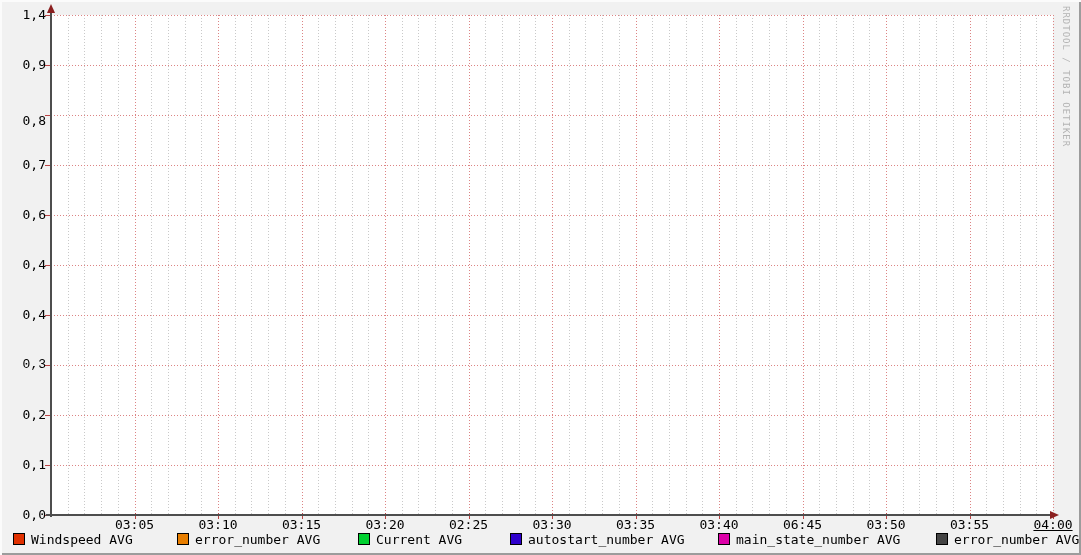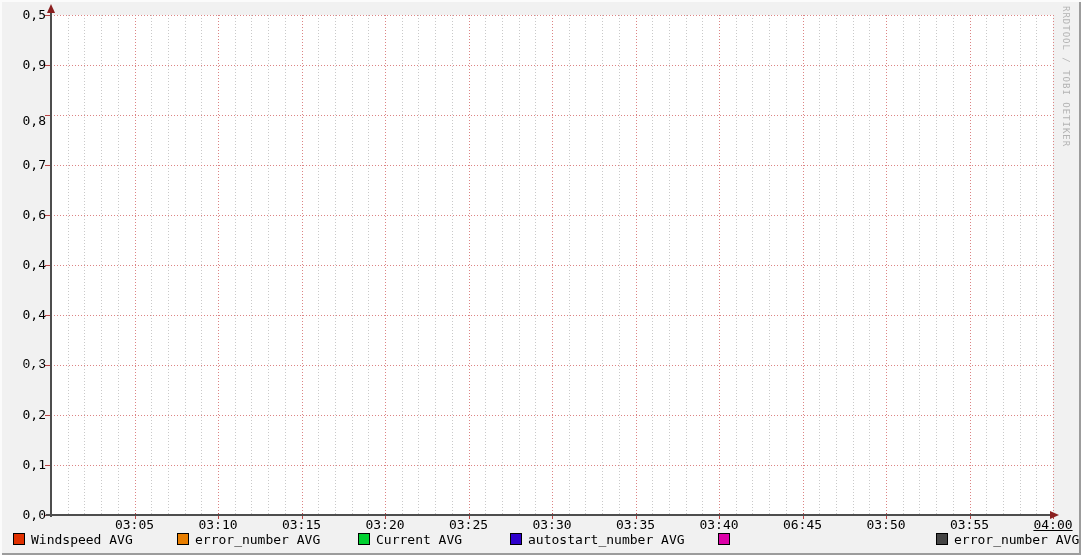--- a/index.html
+++ b/index.html
@@ -134,29 +134,29 @@
     </div>
   <div id="y-axis-line"></div>
   <div id="x-axis-line"></div>
   <div id="y-axis-arrow"></div>
   <div id="x-axis-arrow"></div>
   <div id="labels-layer">
       <div class="xlabel" style="left: 134.5px;">03:05</div>
       <div class="xlabel" style="left: 218px;">03:10</div>
       <div class="xlabel" style="left: 301.5px;">03:15</div>
       <div class="xlabel" style="left: 385px;">03:20</div>
-      <div class="xlabel" style="left: 468.5px;">03:25</div>
+      <div class="xlabel" style="left: 468.5px;">02:25</div>
       <div class="xlabel" style="left: 552px;">03:30</div>
       <div class="xlabel" style="left: 635.5px;">03:35</div>
       <div class="xlabel" style="left: 719px;">03:40</div>
       <div class="xlabel" style="left: 802.5px;">06:45</div>
       <div class="xlabel" style="left: 886px;">03:50</div>
       <div class="xlabel" style="left: 969.5px;">03:55</div>
       <div class="xlabel" style="left: 1053px; text-decoration: underline;">04:00</div>
-      <div class="ylabel" style="top: 8px;">0,5</div>
+      <div class="ylabel" style="top: 8px;">1,4</div>
       <div class="ylabel" style="top: 58px;">0,9</div>
       <div class="ylabel" style="top: 114px;">0,8</div>
       <div class="ylabel" style="top: 158px;">0,7</div>
       <div class="ylabel" style="top: 208px;">0,6</div>
       <div class="ylabel" style="top: 258px;">0,4</div>
       <div class="ylabel" style="top: 308px;">0,4</div>
       <div class="ylabel" style="top: 358px; font-family: Liberation Mono, monospace;">0,3</div>
       <div class="ylabel" style="top: 408px;">0,2</div>
       <div class="ylabel" style="top: 458px;">0,1</div>
       <div class="ylabel" style="top: 508px;">0,0</div>
@@ -173,20 +173,21 @@
       <div class="legend-item" style="left: 358px;">
         <div class="swatch" style="background: rgb(0, 208, 48);"></div>
         <div>Current AVG</div>
       </div>
       <div class="legend-item" style="left: 510px;">
         <div class="swatch" style="background: rgb(46, 0, 204);"></div>
         <div>autostart_number AVG</div>
       </div>
       <div class="legend-item" style="left: 718px;">
         <div class="swatch" style="background: rgb(221, 0, 168);"></div>
+        <div>main_state_number AVG</div>
       </div>
       <div class="legend-item" style="left: 936px;">
         <div class="swatch" style="background: rgb(68, 68, 68);"></div>
         <div>error_number AVG</div>
       </div>
     </div>
   <div id="watermark">RRDTOOL / TOBI OETIKER</div>
 </div>
 
 </body></html>

